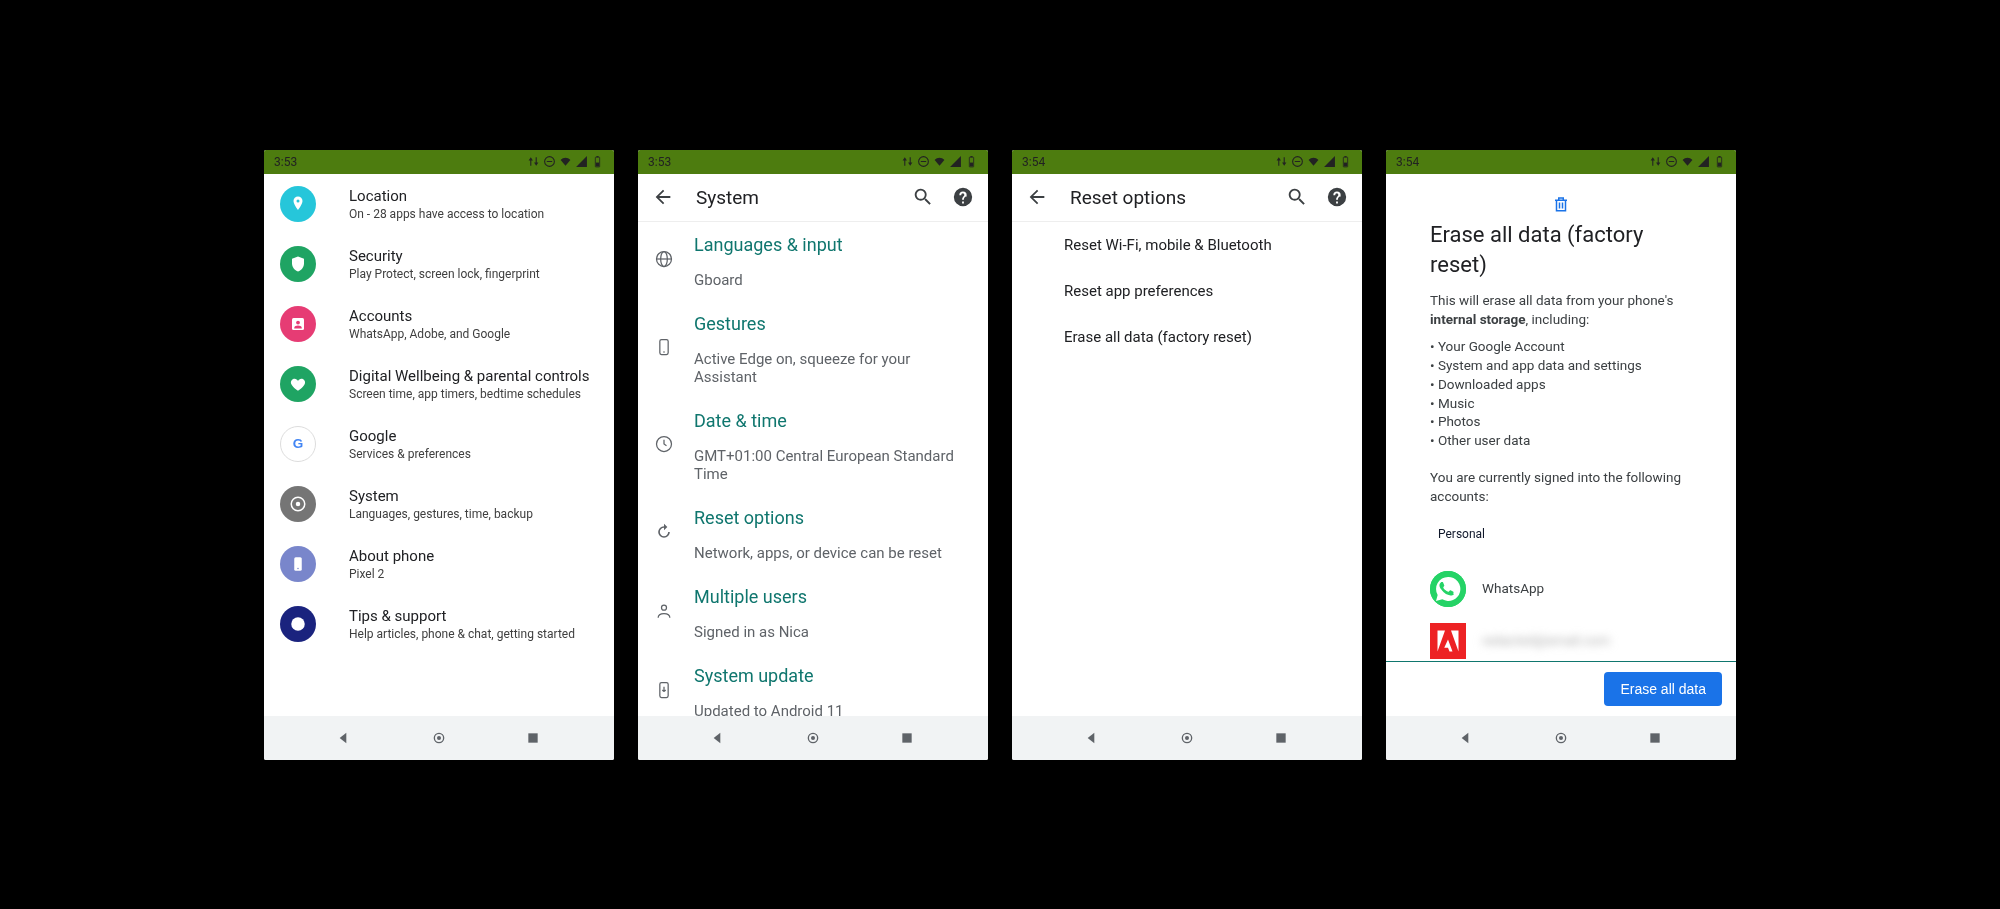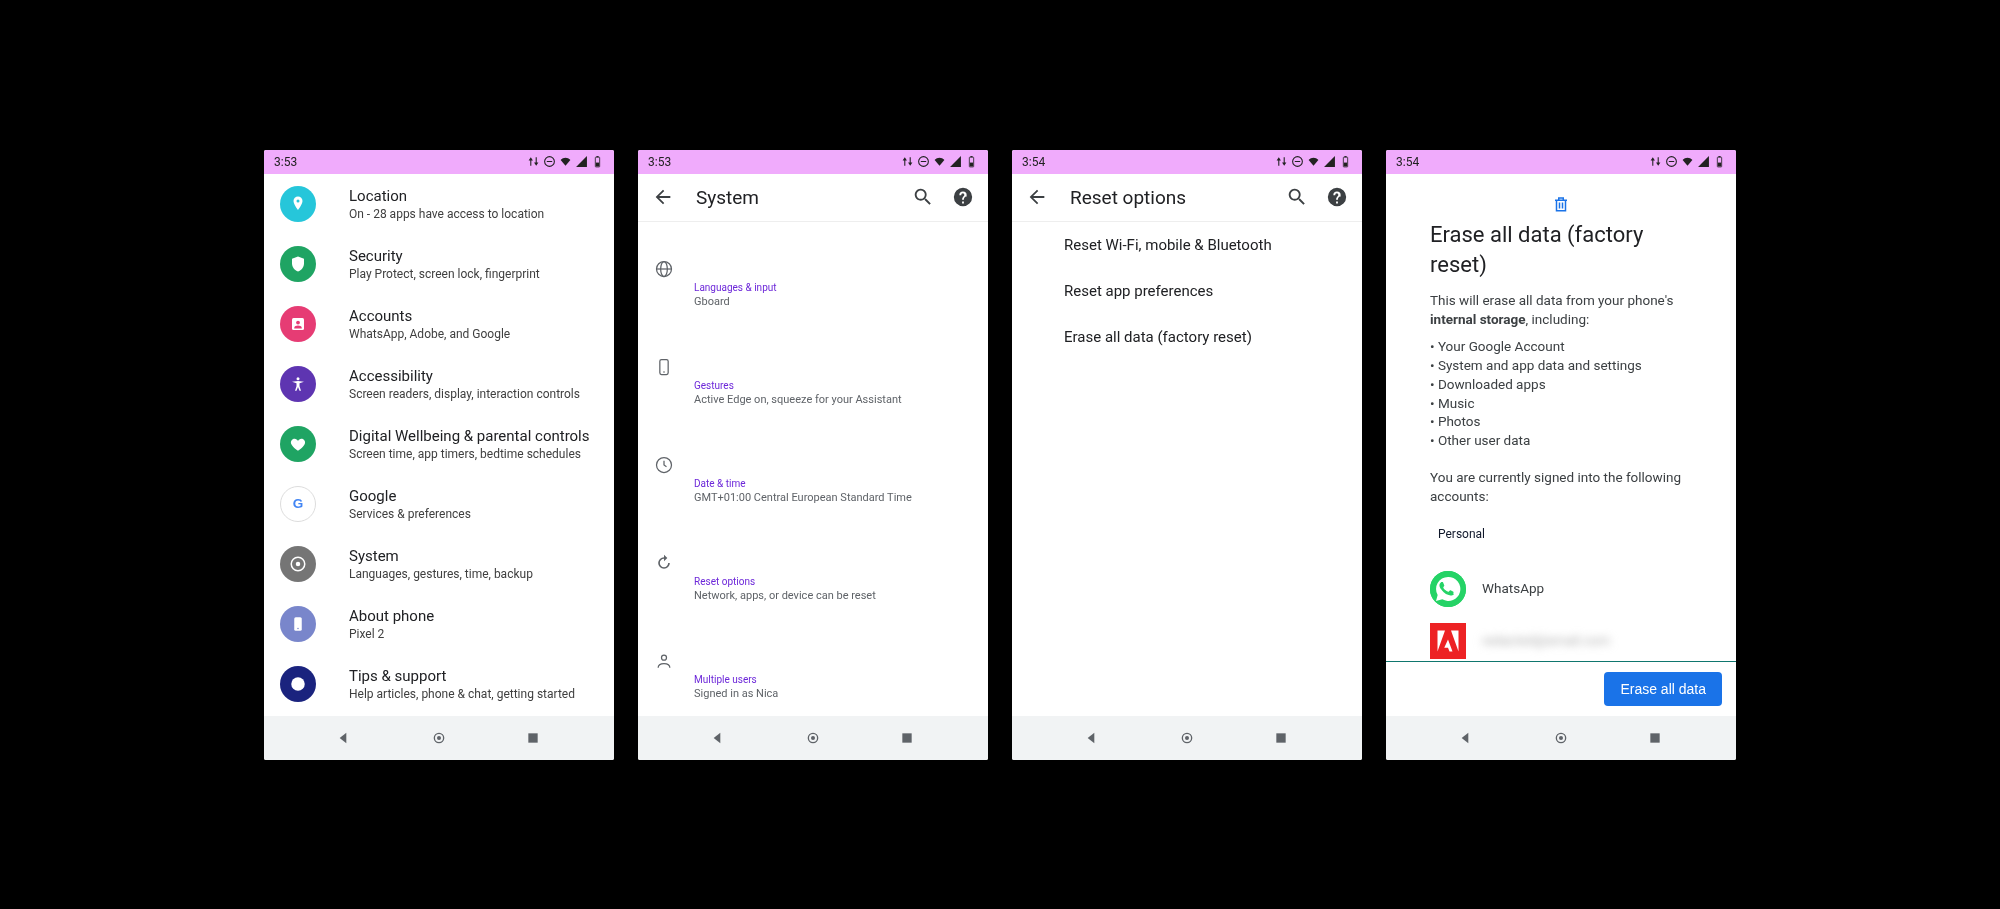--- a/index.html
+++ b/index.html
@@ -28,21 +28,21 @@
     overflow: hidden;
   }
   .status-bar {
     height: 24px;
     display: flex;
     align-items: center;
     justify-content: space-between;
     padding: 0 10px;
     font-size: 12px;
     color: #222;
-    background: #f0abfc;
+    background: #4d7c0f;
   }
   .status-icons { display: flex; gap: 3px; align-items: center; }
   .status-icons svg { width: 13px; height: 13px; fill: #222; }
 
   .appbar {
     display: flex;
     align-items: center;
     padding: 12px 14px;
     gap: 22px;
     border-bottom: 1px solid #eee;
@@ -75,22 +75,22 @@
     flex: 1;
     min-width: 0;
   }
   .item .title { font-size: 15px; color: #202124; }
   .item .sub { font-size: 12px; color: #404040; margin-top: 2px; }
 
   .icon-wrap svg { width: 18px; height: 18px; fill: #fff; }
   .system-icon { width: 20px; height: 20px; fill: #5f6368; flex-shrink: 0; }
   .system-item { padding: 12px 16px; display: flex; align-items: center; gap: 20px; }
   .system-item .txt { flex: 1; }
-  .system-item .title { font-size: 10px; color: #6d28d9; margin-top: 48px; }
-  .system-item .sub { font-size: 11px; color: #5f6368; margin-top: 2px; }
+  .system-item .title { font-size: 18px; color: #0f766e; }
+  .system-item .sub { font-size: 15px; color: #5f6368; margin-top: 16px; }
 
   .reset-item { padding: 14px 52px; font-size: 15px; color: #202124; }
 
   
   .erase-page { padding: 16px 44px; color: #3c4043; font-size: 13.5px; line-height: 1.4; }
   .erase-title { font-size: 22px; color: #202124; margin: 6px 0 10px; font-weight: 400; }
   .erase-page ul { list-style: none; margin: 8px 0; }
   .erase-page ul li::before { content: "• "; }
   .personal-label { color: #0f172a; font-size: 12px; margin: 20px 0; padding-left: 8px; }
   .acct { display: flex; align-items: center; gap: 16px; padding: 8px 0; }
@@ -226,32 +226,20 @@
           <div class="icon-wrap" style="background: rgb(230, 60, 116);">
             <svg viewBox="0 0 24 24">
               <rect x="4" y="4" width="16" height="16" rx="2"></rect>
               <circle cx="12" cy="10" r="2.5" fill="#e63c74"></circle>
               <path fill="#e63c74" d="M7 17c0-2 2.5-3 5-3s5 1 5 3v1H7z"></path>
             </svg>
           </div>
           <div class="txt">
             <div class="title">Accounts</div>
             <div class="sub">WhatsApp, Adobe, and Google</div>
-          </div>
-        </div>
-        <div class="item">
-          <div class="icon-wrap" style="background: rgb(94, 53, 177);">
-            <svg viewBox="0 0 24 24">
-              <circle cx="12" cy="5" r="2"></circle>
-              <path d="M4 9l8-1 8 1-6 2v4l2 6h-2l-2-5-2 5H8l2-6v-4z"></path>
-            </svg>
-          </div>
-          <div class="txt">
-            <div class="title">Accessibility</div>
-            <div class="sub">Screen readers, display, interaction controls</div>
           </div>
         </div>
         <div class="item">
           <div class="icon-wrap" style="background: rgb(31, 164, 99);">
             <svg viewBox="0 0 24 24">
               <path d="M12 21s-7-4.3-9-9c-1.5-3.5 1-7 4.5-7 2 0 3.5 1.3 4.5 3 1-1.7 2.5-3 4.5-3 3.5 0 6 3.5 4.5 7-2 4.7-9 9-9 9z"></path>
             </svg>
           </div>
           <div class="txt">
             <div class="title">Digital Wellbeing &amp; parental controls</div>

